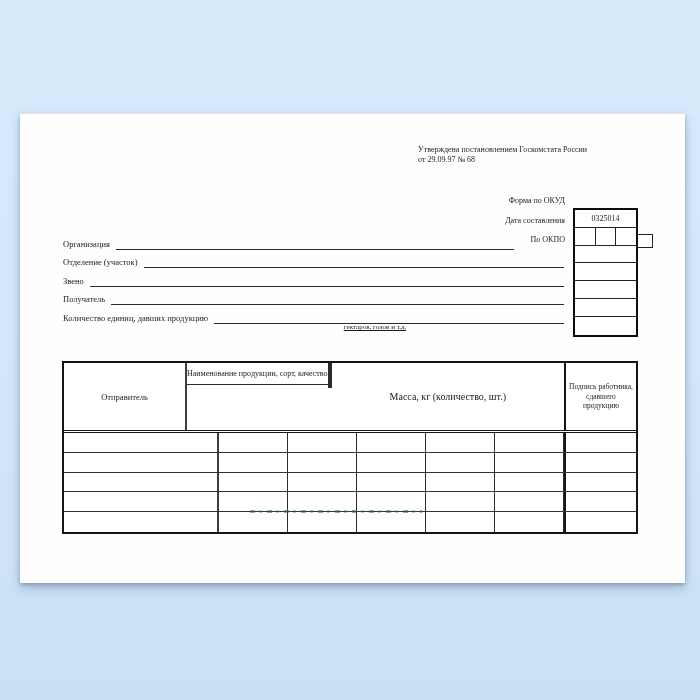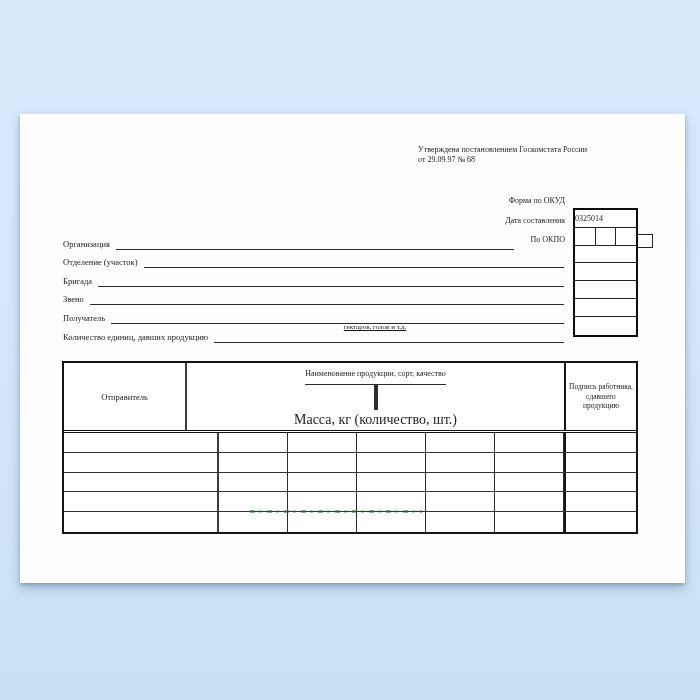--- a/index.html
+++ b/index.html
@@ -20,46 +20,46 @@
           font-size:8px; line-height:9.8px; }
   
   .okud-labels { position:absolute; right:120px; top:81px; text-align:right; font-size:8px; }
   .okud-labels div { height:19.6px; line-height:12px; }
   
   .codes-head { position:absolute; left:553px; top:80px; width:80px; height:14px;
                 border:1px solid #222; text-align:center; font-size:12px; line-height:12px; background:#fff;margin-top:40px; }
   .codes-box  { position:absolute; left:553px; top:94px; width:65px;
                 border:2px solid #0d0d0d; background:#fff; }
   .code-row { height:17.8px; border-bottom:1px solid #222; font-size:8px;
-              line-height:17px; }
+              text-align:center; line-height:17px; }
   .code-row:last-child { border-bottom:none; }
   .okpo-row { display:flex; }
   .okpo-cell { flex:1; border-right:1px solid #222; }
   .okpo-cell:last-child { border-right:none; }
   
   .fields { position:absolute; left:43px; top:117px; width:501px; }
   .field-row { display:flex; height:18.6px; align-items:flex-end; font-size:8.5px; }
   .field-label { white-space:nowrap; padding-right:6px; line-height:11px; }
   .field-line { flex:1; border-bottom:1px solid #2b2b2b; height:11px; }
   .field-row.short .field-line { margin-right:50px; }
   .units-hint { position:absolute; left:252px; top:112.5px; width:120px;
                 text-align:center; font-size:7px; }
   
   .ptable { position:absolute; left:42px; top:247px; width:576px;
             border:2px solid #141414; background:#fff; }
   .thead { display:flex; height:70px; border-bottom:3px double #141414; }
   .col-sender { width:123px; border-right:2px solid #3c3c3c;
                 display:flex; align-items:center; justify-content:center; font-size:8.5px; }
-  .col-mid { flex:1; display:flex; flex-direction:column;align-items:center; }
+  .col-mid { flex:1; display:flex; flex-direction:row; }
   .mid-title { height:22px; border-bottom:1px solid #2c2c2c; display:flex;
                align-items:center; justify-content:center; font-size:8px; }
   .mid-cells { height:25px; border-bottom:1px solid #2c2c2c; display:flex; }
   .mid-cell { flex:1; border-right:1px solid #2c2c2c; }
   .mid-cell:last-child { border-right:none; }
-  .mid-mass { flex:1; display:flex; align-items:center; justify-content:center; font-size:14px; }
+  .mid-mass { flex:1; display:flex; align-items:center; justify-content:center; font-size:10px; }
   .col-sig { width:72px; border-left:2px solid #141414; display:flex;
              align-items:center; justify-content:center; text-align:center;
              font-size:7.5px; line-height:9.5px; padding:2px; }
   .trow { display:flex; height:19.8px; border-bottom:1.5px solid #333; }
   .trow:last-child { border-bottom:none; }
   .tc-sender { width:155px; border-right:2px solid #3c3c3c; }
   .tc-mid { flex:1; border-right:1px solid #2c2c2c; }
   .tc-mid:last-child { border-right:none; }
   .tc-sig { width:72px; border-left:2px solid #141414; }
   
@@ -102,24 +102,20 @@
         <div class="code-row"></div>
       </div>
 
     <div class="fields">
         <div class="field-row short">
           <div class="field-label">Организация</div>
           <div class="field-line"></div>
         </div>
         <div class="field-row">
           <div class="field-label">Отделение (участок)</div>
-          <div class="field-line"></div>
-        </div>
-        <div class="field-row">
-          <div class="field-label">Бригада</div>
           <div class="field-line"></div>
         </div>
         <div class="field-row">
           <div class="field-label">Звено</div>
           <div class="field-line"></div>
         </div>
         <div class="field-row">
           <div class="field-label">Получатель</div>
           <div class="field-line"></div>
         </div>

